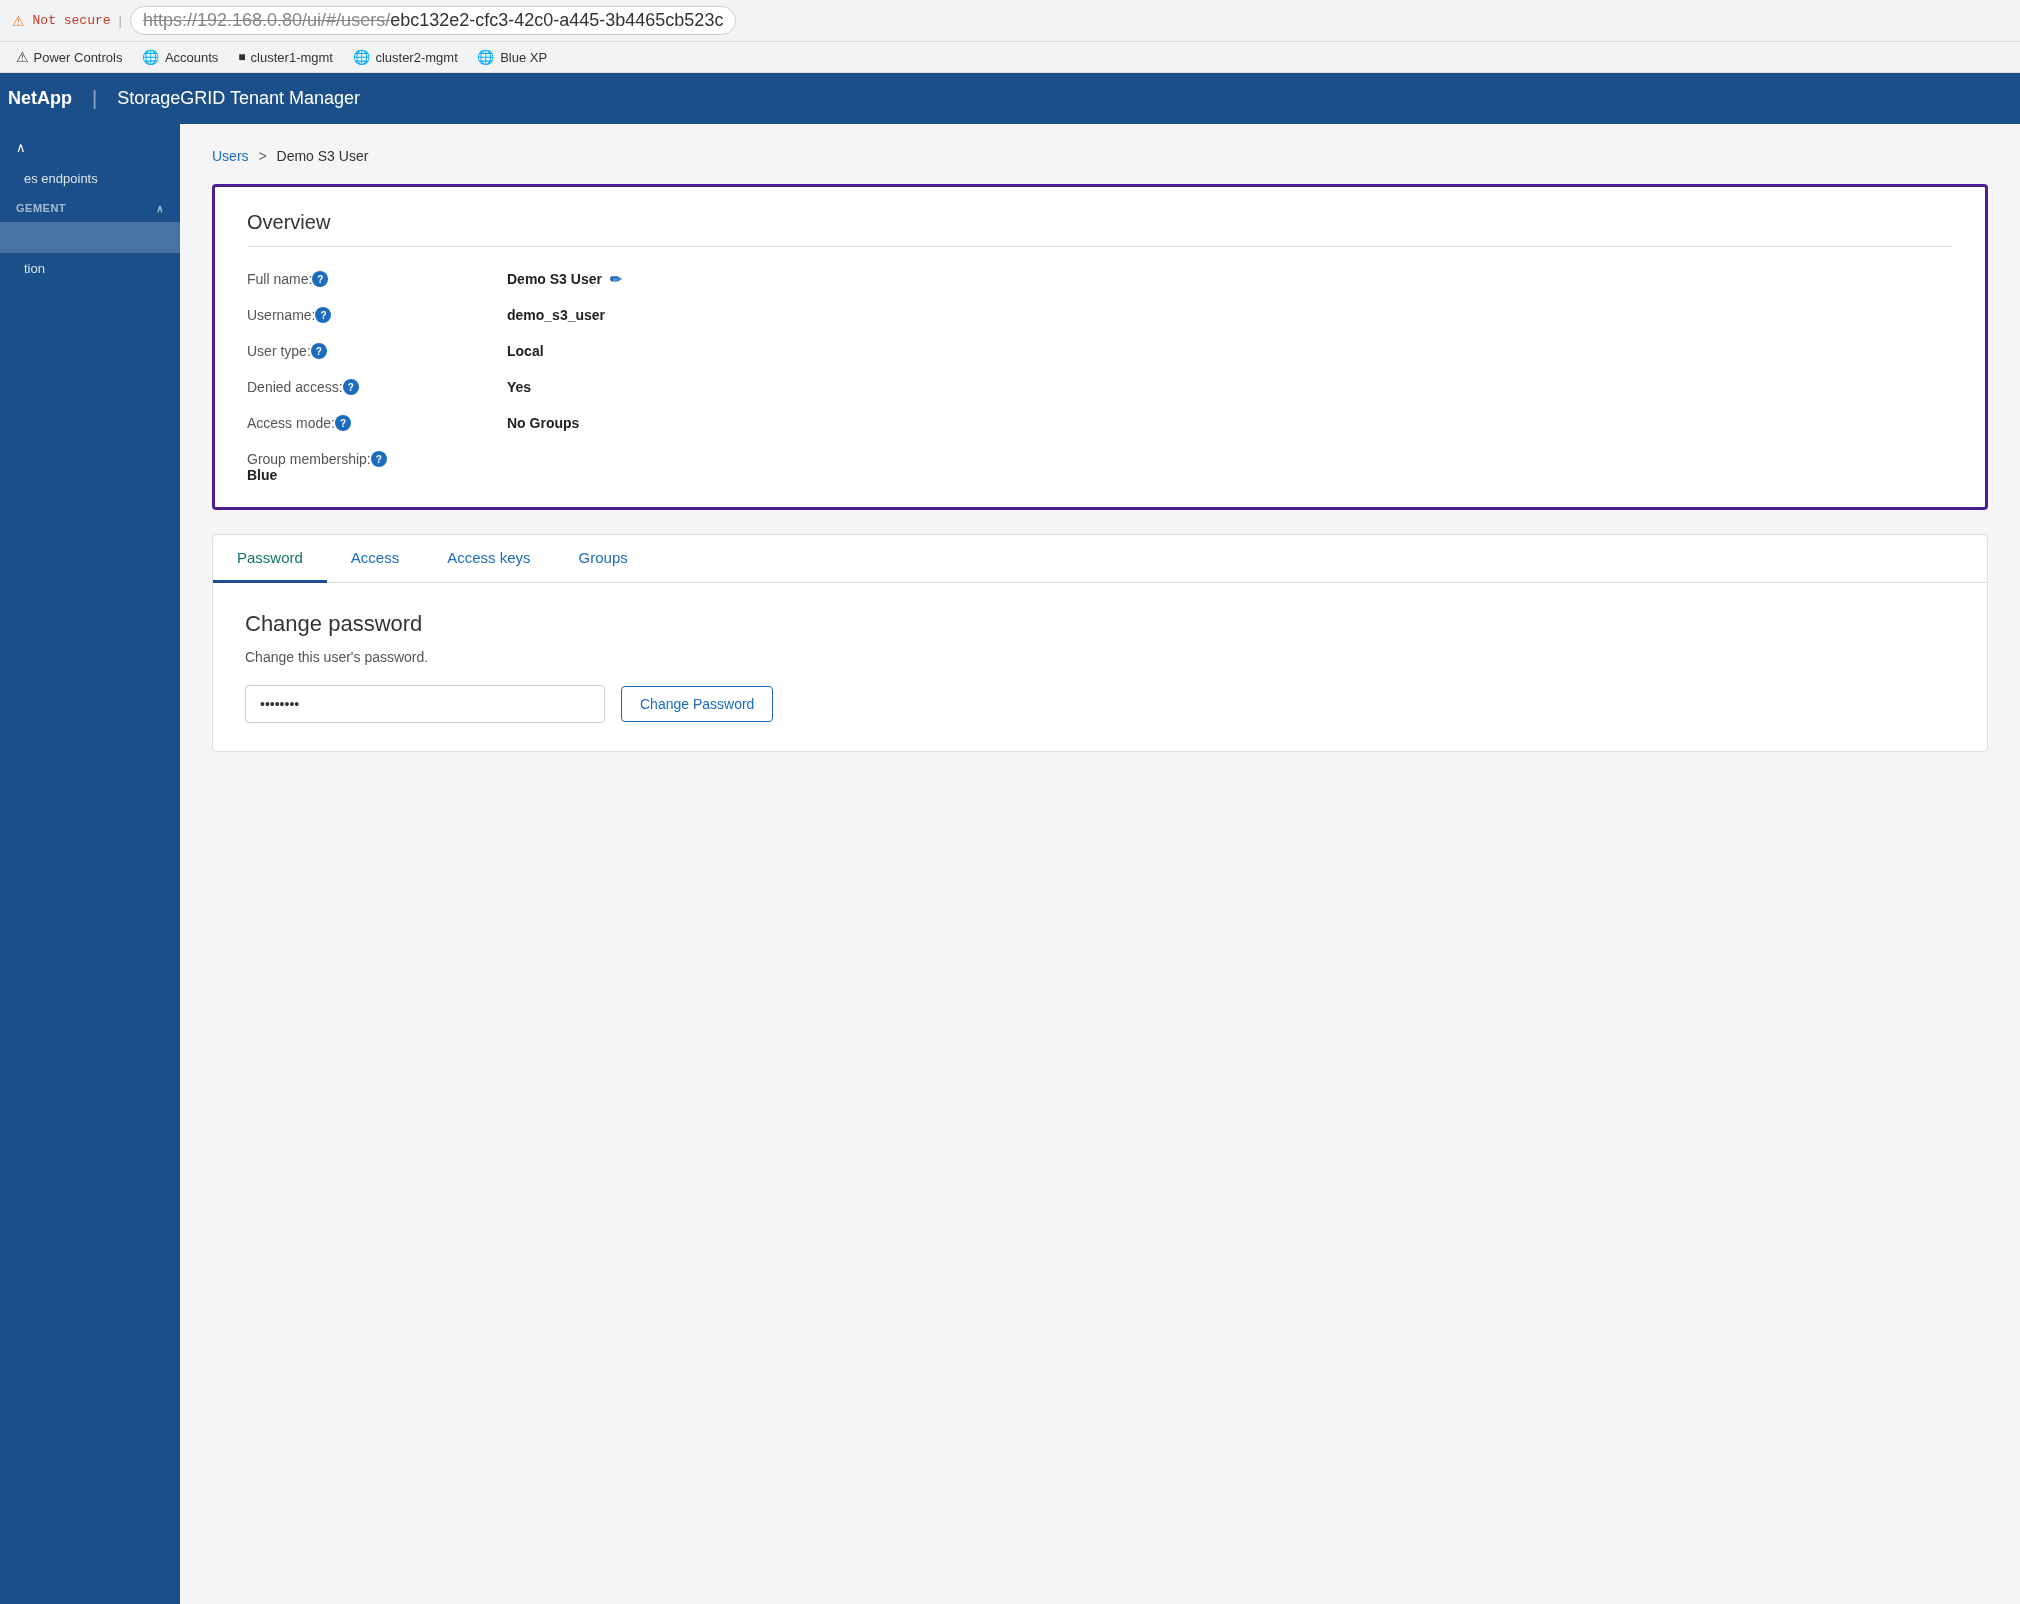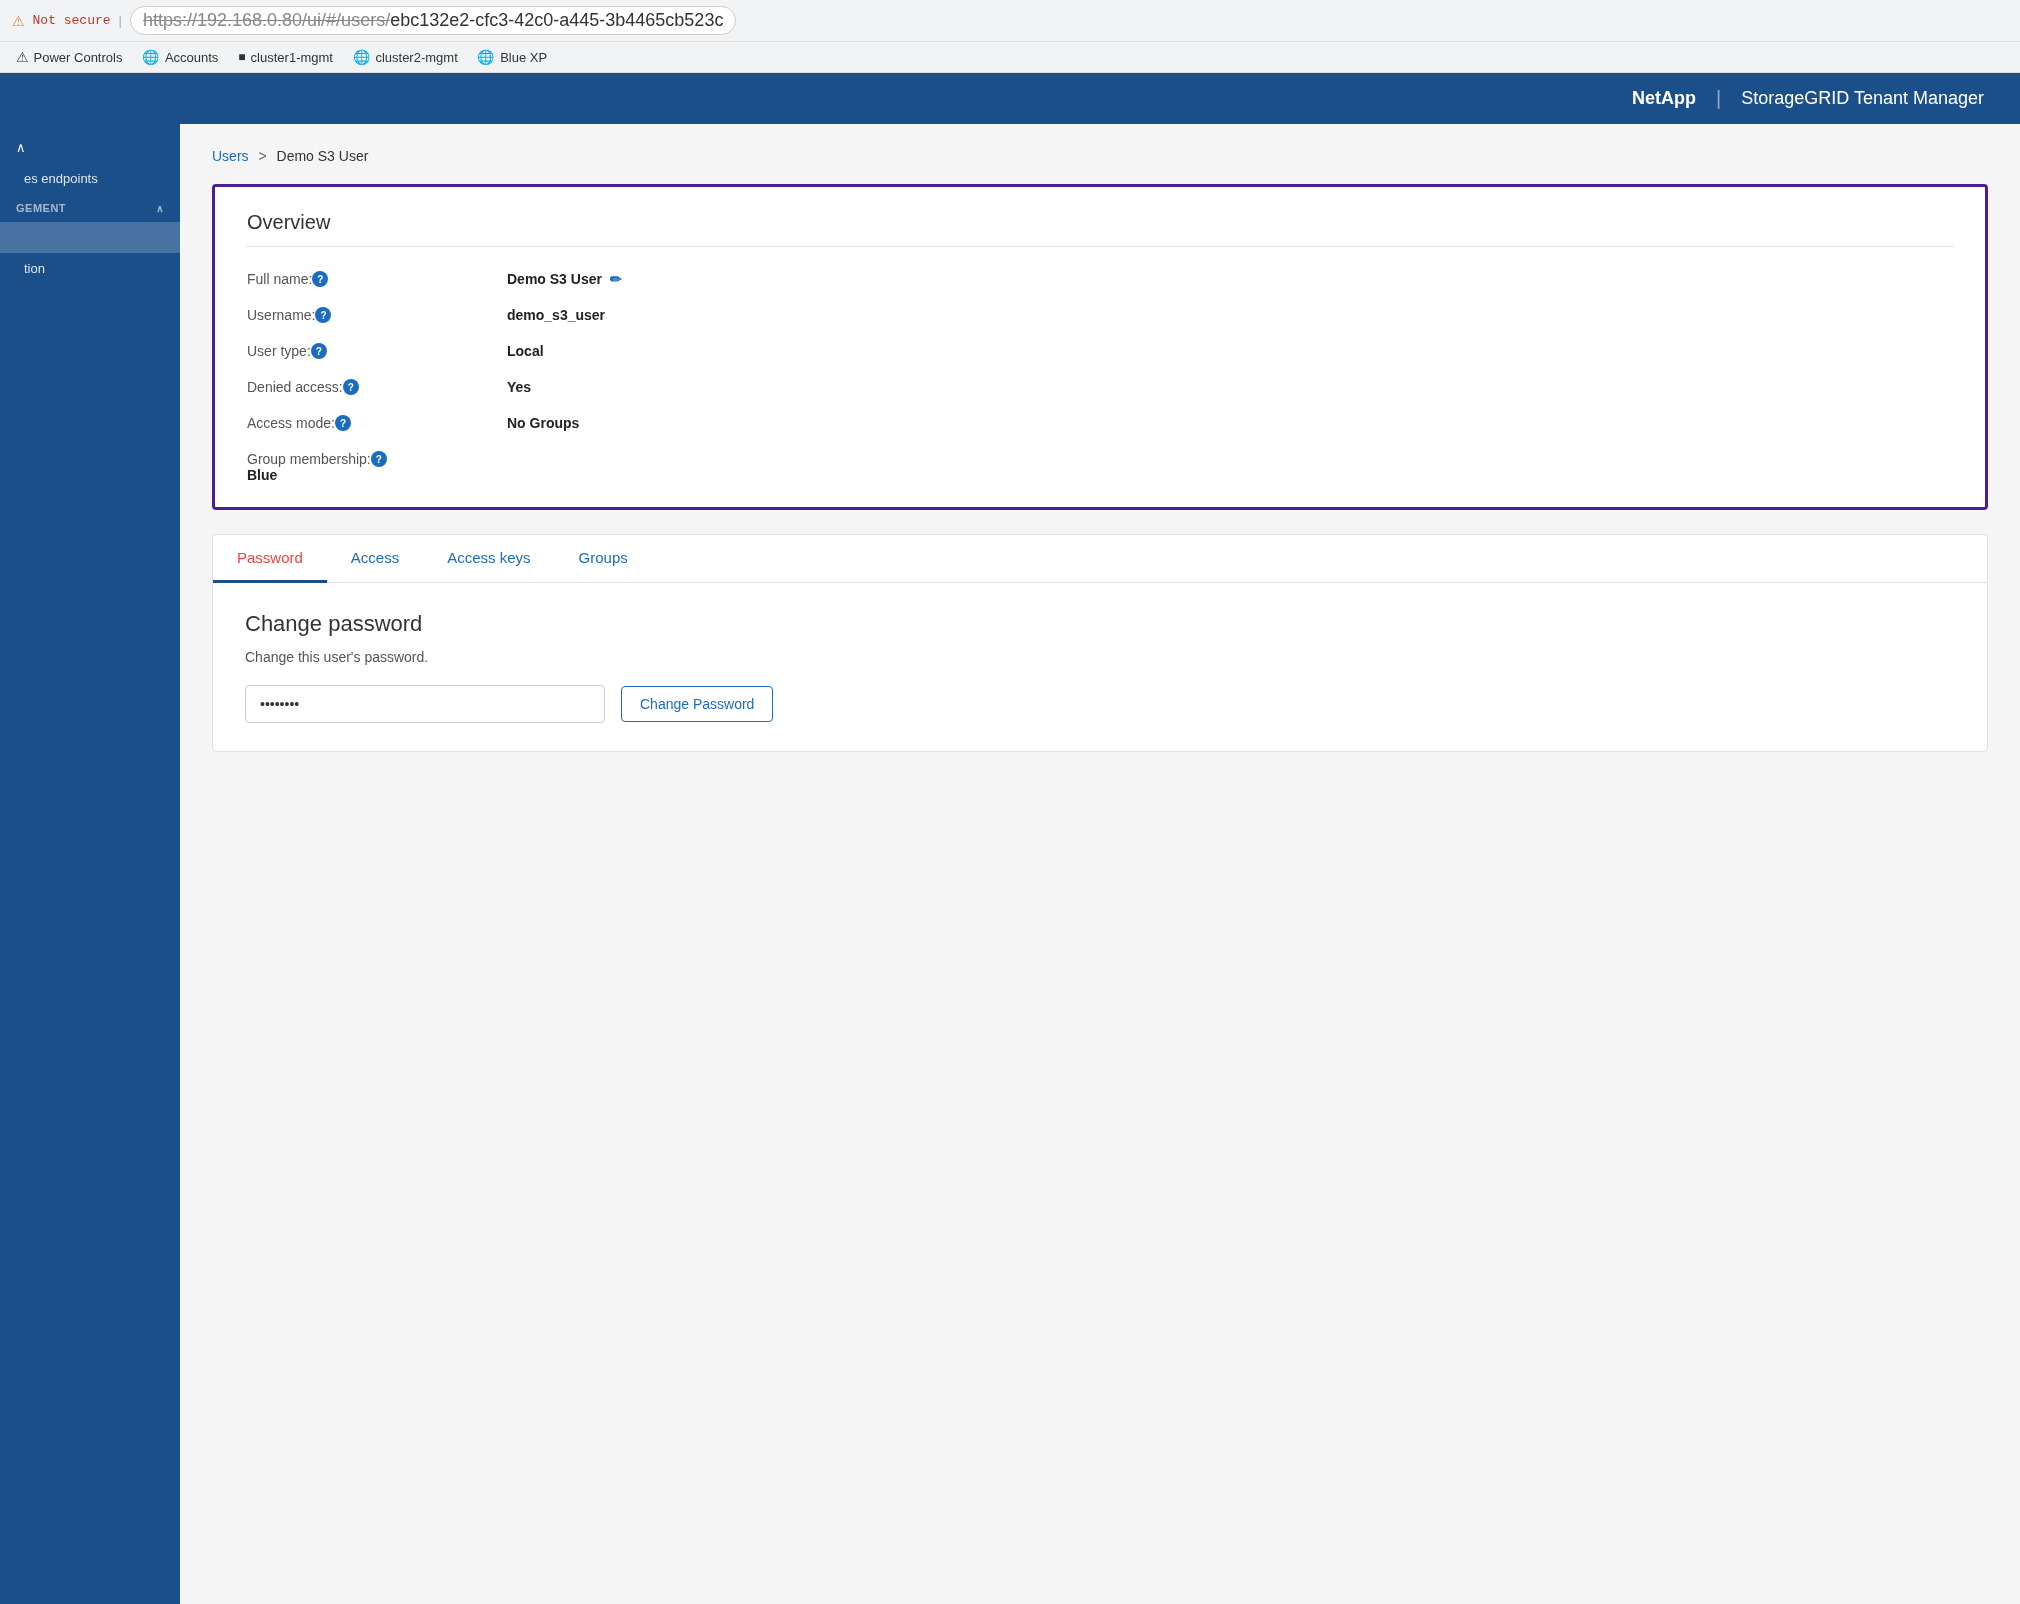--- a/index.html
+++ b/index.html
@@ -45,25 +45,24 @@
       border-radius: 4px;
       cursor: pointer;
       color: #333;
     }
     .bookmark-icon { font-size: 14px; }
 
     
     .app-header {
       background: #1b4f8a;
       color: white;
-      padding: 14px 36px;
+      padding: 14px 8px;
       display: flex;
       align-items: center;
       gap: 16px;
-      justify-content: flex-end;
     }
     .app-logo { font-weight: 700; font-size: 18px; color: white; }
     .header-divider { color: rgba(255,255,255,0.5); font-size: 20px; margin: 0 4px; }
     .app-title { font-size: 18px; color: white; font-weight: 400; }
 
     
     .main-layout {
       display: flex;
       min-height: calc(100vh - 110px);
     }
@@ -194,21 +193,21 @@
     .tab {
       padding: 14px 24px;
       cursor: pointer;
       font-size: 15px;
       color: #1b6cbf;
       border-bottom: 3px solid transparent;
       margin-bottom: -1px;
       font-weight: 400;
     }
     .tab.active {
-      color: #ef4444;
+      color: #0f766e;
       border-bottom-color: #1b4f8a;
       font-weight: 500;
     }
 
     
     .tab-content {
       padding: 28px 32px;
     }
     .tab-section-title {
       font-size: 22px;

